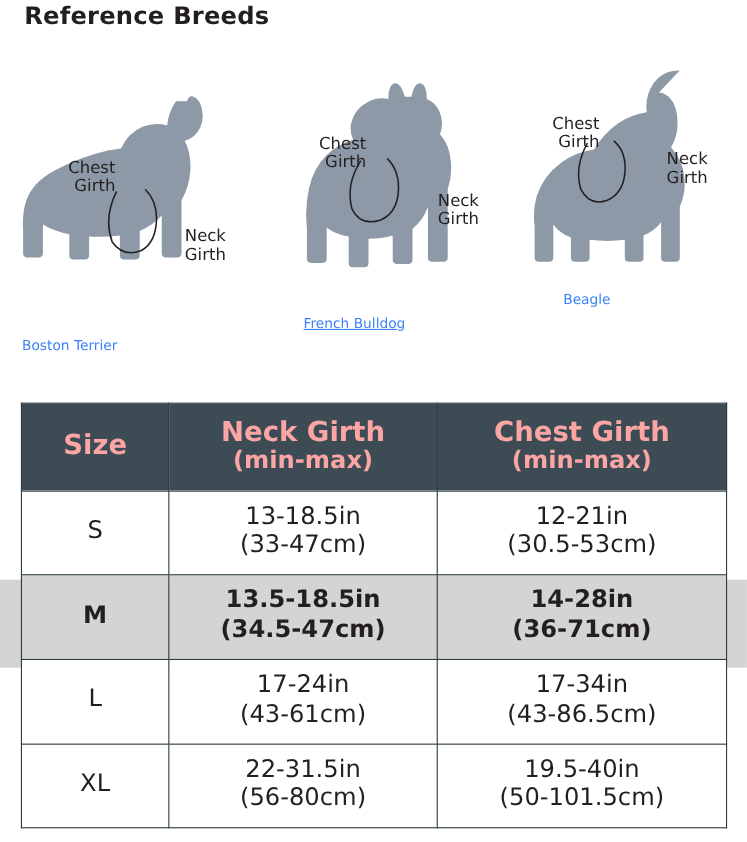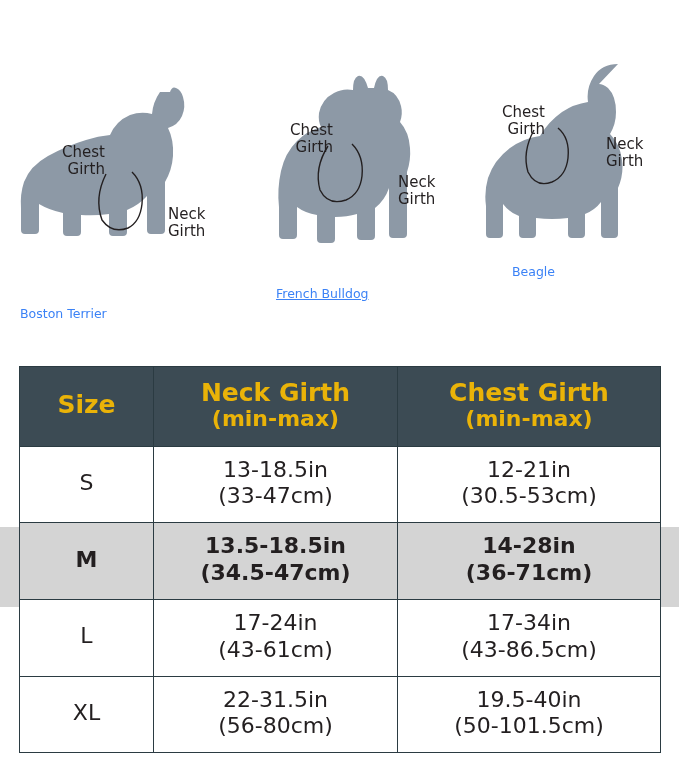--- a/index.html
+++ b/index.html
@@ -82,21 +82,21 @@
     table-layout: fixed;
   }
   .size-table th,
   .size-table td {
     border: 1px solid #2b3b42;
     text-align: center;
     vertical-align: middle;
   }
   .size-table thead th {
     background: #3c4b54;
-    color: #eab308;
+    color: #fca5a5;
     font-size: 25px;
     font-weight: bold;
     line-height: 1.12;
     padding: 12px 4px 14px 4px;
   }
   .size-table thead th .sub {
     display: block;
     font-size: 22px;
     font-weight: bold;
   }
@@ -131,20 +131,21 @@
     z-index: 0;
   }
   .size-table { position: absolute; z-index: 1; }
 </style>
 </head>
 <body>
 
 <div class="page">
 
   <div class="header">
+    <h1 class="title">Reference Breeds</h1>
   </div>
 
   <div class="illustrations">
 
     <div class="dog-block" style="left:10px; top:10px; width:220px;">
       <svg class="dog-svg" width="220" height="190" viewBox="0 0 220 190">
         <path fill="#8d99a6" d="M150 14 q-7 10 -8 22 -11 -3 -22 1 -14 6 -20 20 -12 1 -24 5 -20 6 -38 16 -18 10 -24 26 -4 12 -3 26 l0 22 q0 4 4 4 l10 0 q4 0 4 -4 l0 -26 q10 6 24 9 l0 19 q0 4 4 4 l10 0 q4 0 4 -4 l0 -17 q14 1 28 -1 l0 18 q0 4 4 4 l10 0 q4 0 4 -4 l0 -22 q12 -5 20 -14 l0 34 q0 4 4 4 l10 0 q4 0 4 -4 l0 -48 q7 -12 8 -26 1 -16 -5 -28 10 -3 14 -12 4 -9 1 -19 -2 -7 -7 -9 -4 -2 -6 4 z"></path>
         <path fill="none" stroke="#231f20" stroke-width="1.4" d="M96 96 q-12 24 -4 46 q10 14 26 8 q12 -6 14 -24 q2 -20 -10 -32"></path>
       </svg>
       <div class="anno" style="left:52px; top:66px; text-align:right;">

